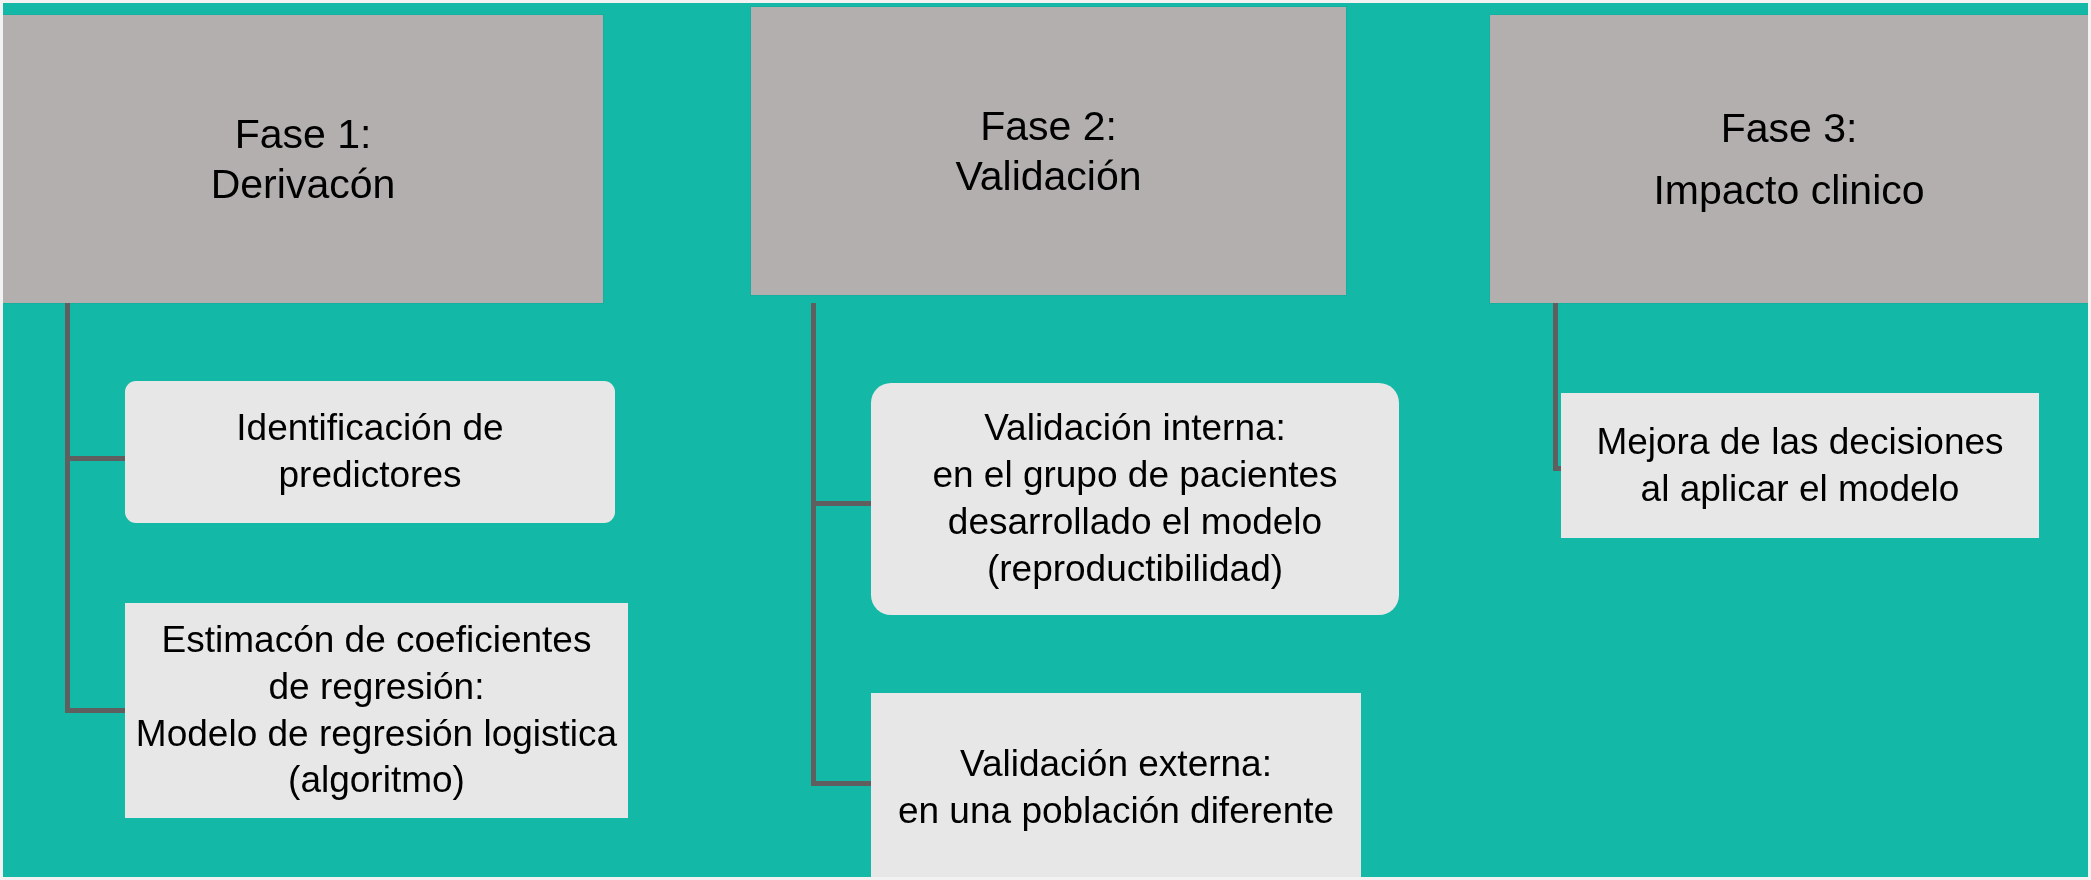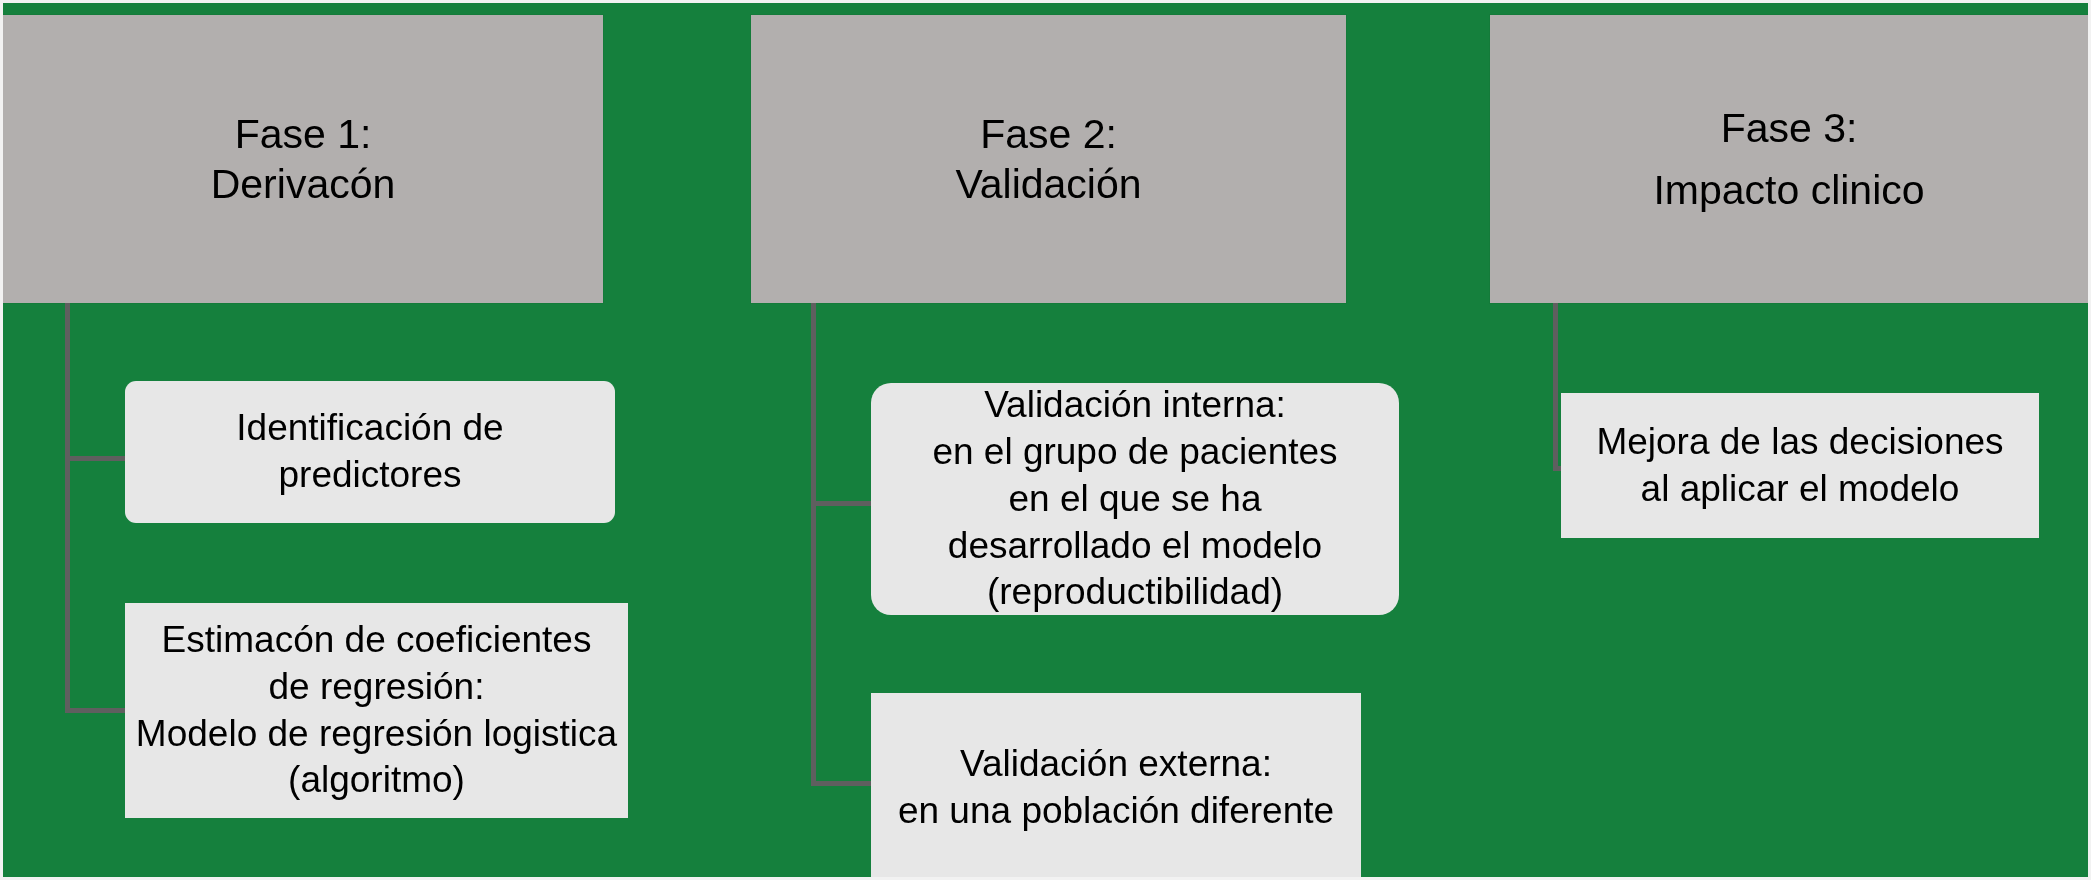--- a/index.html
+++ b/index.html
@@ -7,21 +7,21 @@
     padding: 0;
     background: #ffffff;
   }
   body {
     font-family: "Liberation Sans", sans-serif;
   }
   #canvas {
     position: relative;
     width: 2091px;
     height: 880px;
-    background: #15803d;
+    background: #14b8a6;
     overflow: hidden;
     box-sizing: border-box;
     border: 3px solid #f2f2f2;
   }
   .phase-header {
     position: absolute;
     background: #b2afae;
     color: #000000;
     display: flex;
     flex-direction: column;
@@ -61,21 +61,21 @@
 
   
   #hdr-1 { left: 0px;  top: 12px;  width: 600px; height: 288px; }
   #box-1-1 { left: 122px; top: 378px; width: 490px; height: 142px; border-radius: 11px; }
   #box-1-2 { left: 122px; top: 600px; width: 503px; height: 215px; }
   #conn-1-v  { left: 62px;  top: 300px; height: 410px; }
   #conn-1-h1 { left: 62px;  top: 453px; width: 62px; }
   #conn-1-h2 { left: 62px;  top: 705px; width: 62px; }
 
   
-  #hdr-2 { left: 748px; top: 12px; width: 595px; height: 288px; }
+  #hdr-2 { left: 748px; top: 4px; width: 595px; height: 288px; }
   #box-2-1 { left: 868px; top: 380px; width: 528px; height: 232px; border-radius: 20px; }
   #box-2-2 { left: 868px; top: 690px; width: 490px; height: 190px; }
   #conn-2-v  { left: 808px; top: 300px; height: 483px; }
   #conn-2-h1 { left: 808px; top: 498px; width: 62px; }
   #conn-2-h2 { left: 808px; top: 778px; width: 62px; }
 
   
   #hdr-3 { left: 1487px; top: 12px; width: 598px; height: 288px; gap: 11px; }
   #box-3-1 { left: 1558px; top: 390px; width: 478px; height: 145px; }
   #conn-3-v { left: 1550px; top: 300px; height: 168px; }
@@ -112,21 +112,20 @@
     <span class="hl">Validación</span>
   </div>
 
   <div class="connector v" id="conn-2-v"></div>
   <div class="connector h" id="conn-2-h1"></div>
   <div class="connector h" id="conn-2-h2"></div>
 
   <div class="sub-box" id="box-2-1">
     <span class="bl">Validación interna:</span>
     <span class="bl">en el grupo de pacientes</span>
-    <span class="bl">en el que se ha</span>
     <span class="bl">desarrollado el modelo</span>
     <span class="bl">(reproductibilidad)</span>
   </div>
 
   <div class="sub-box" id="box-2-2">
     <span class="bl">Validación externa:</span>
     <span class="bl">en una población diferente</span>
   </div>
 
   <div class="phase-header" id="hdr-3">

